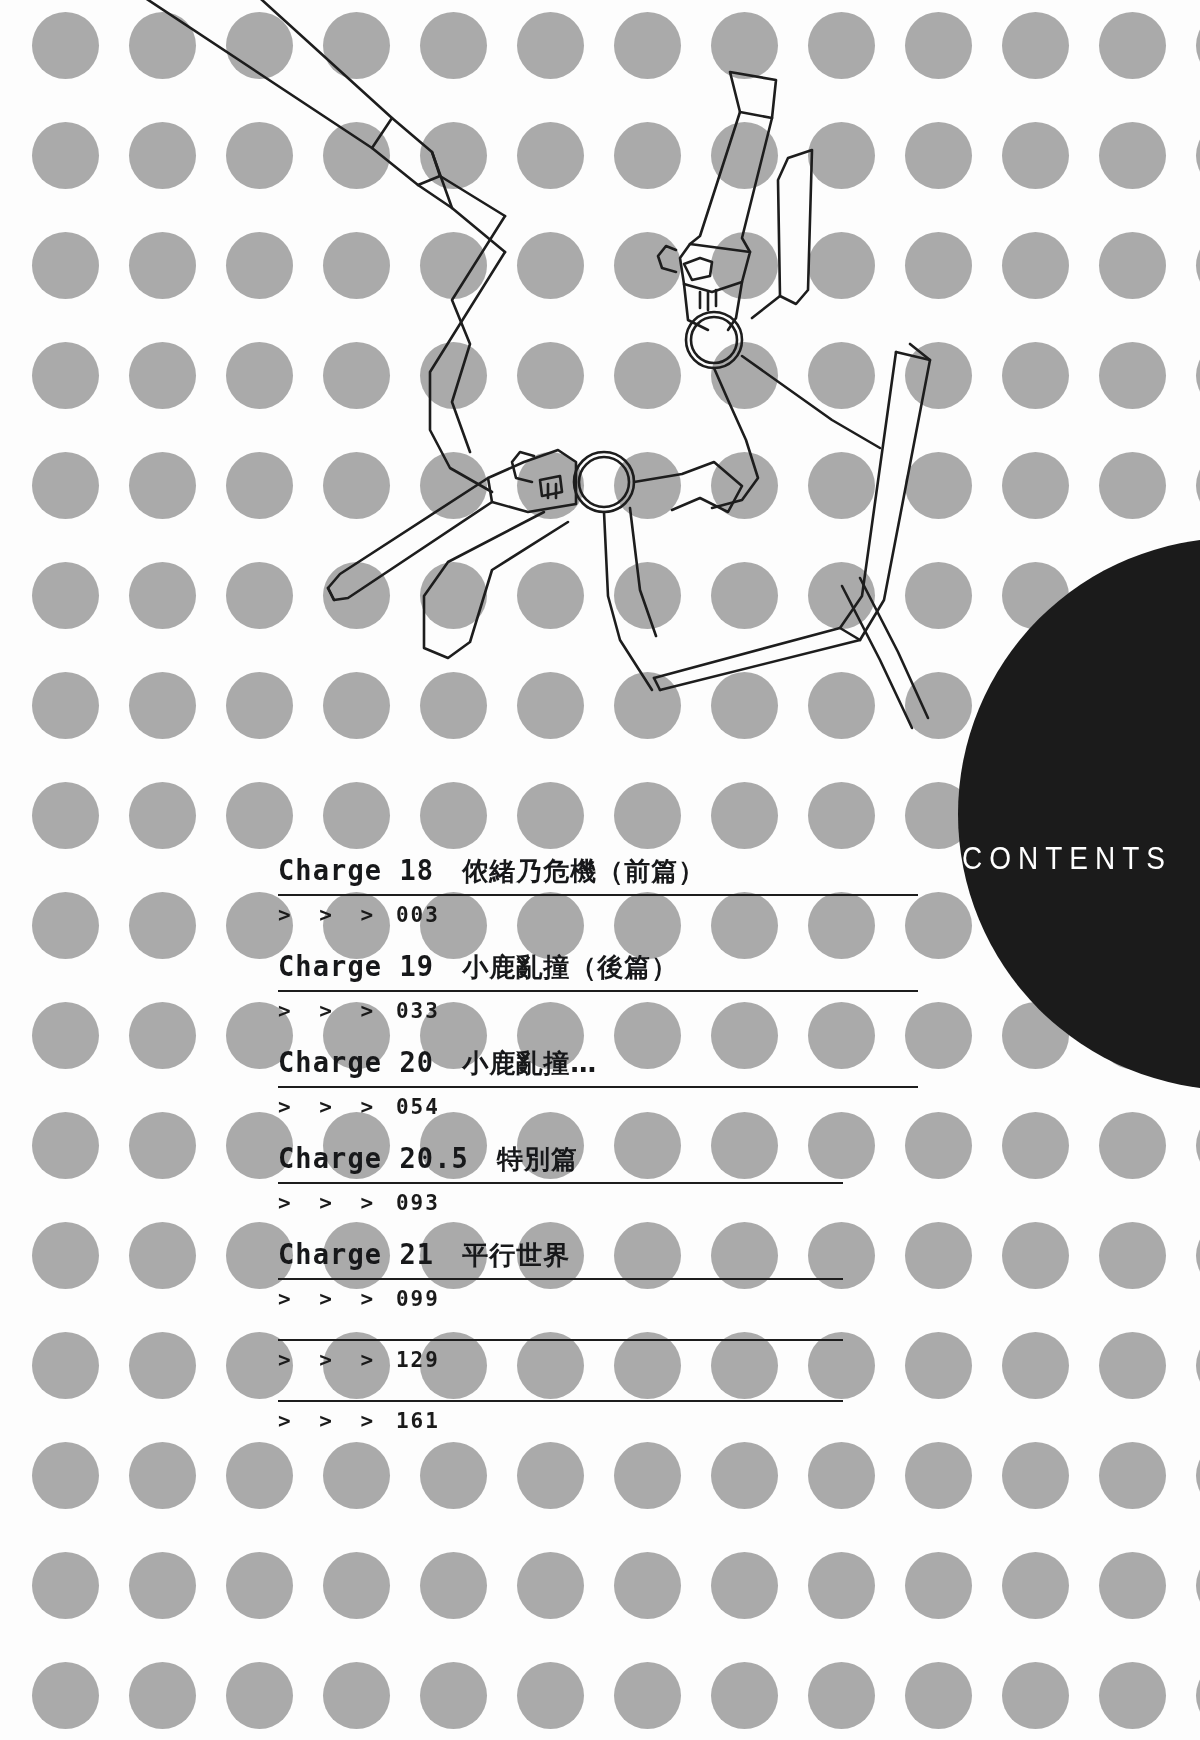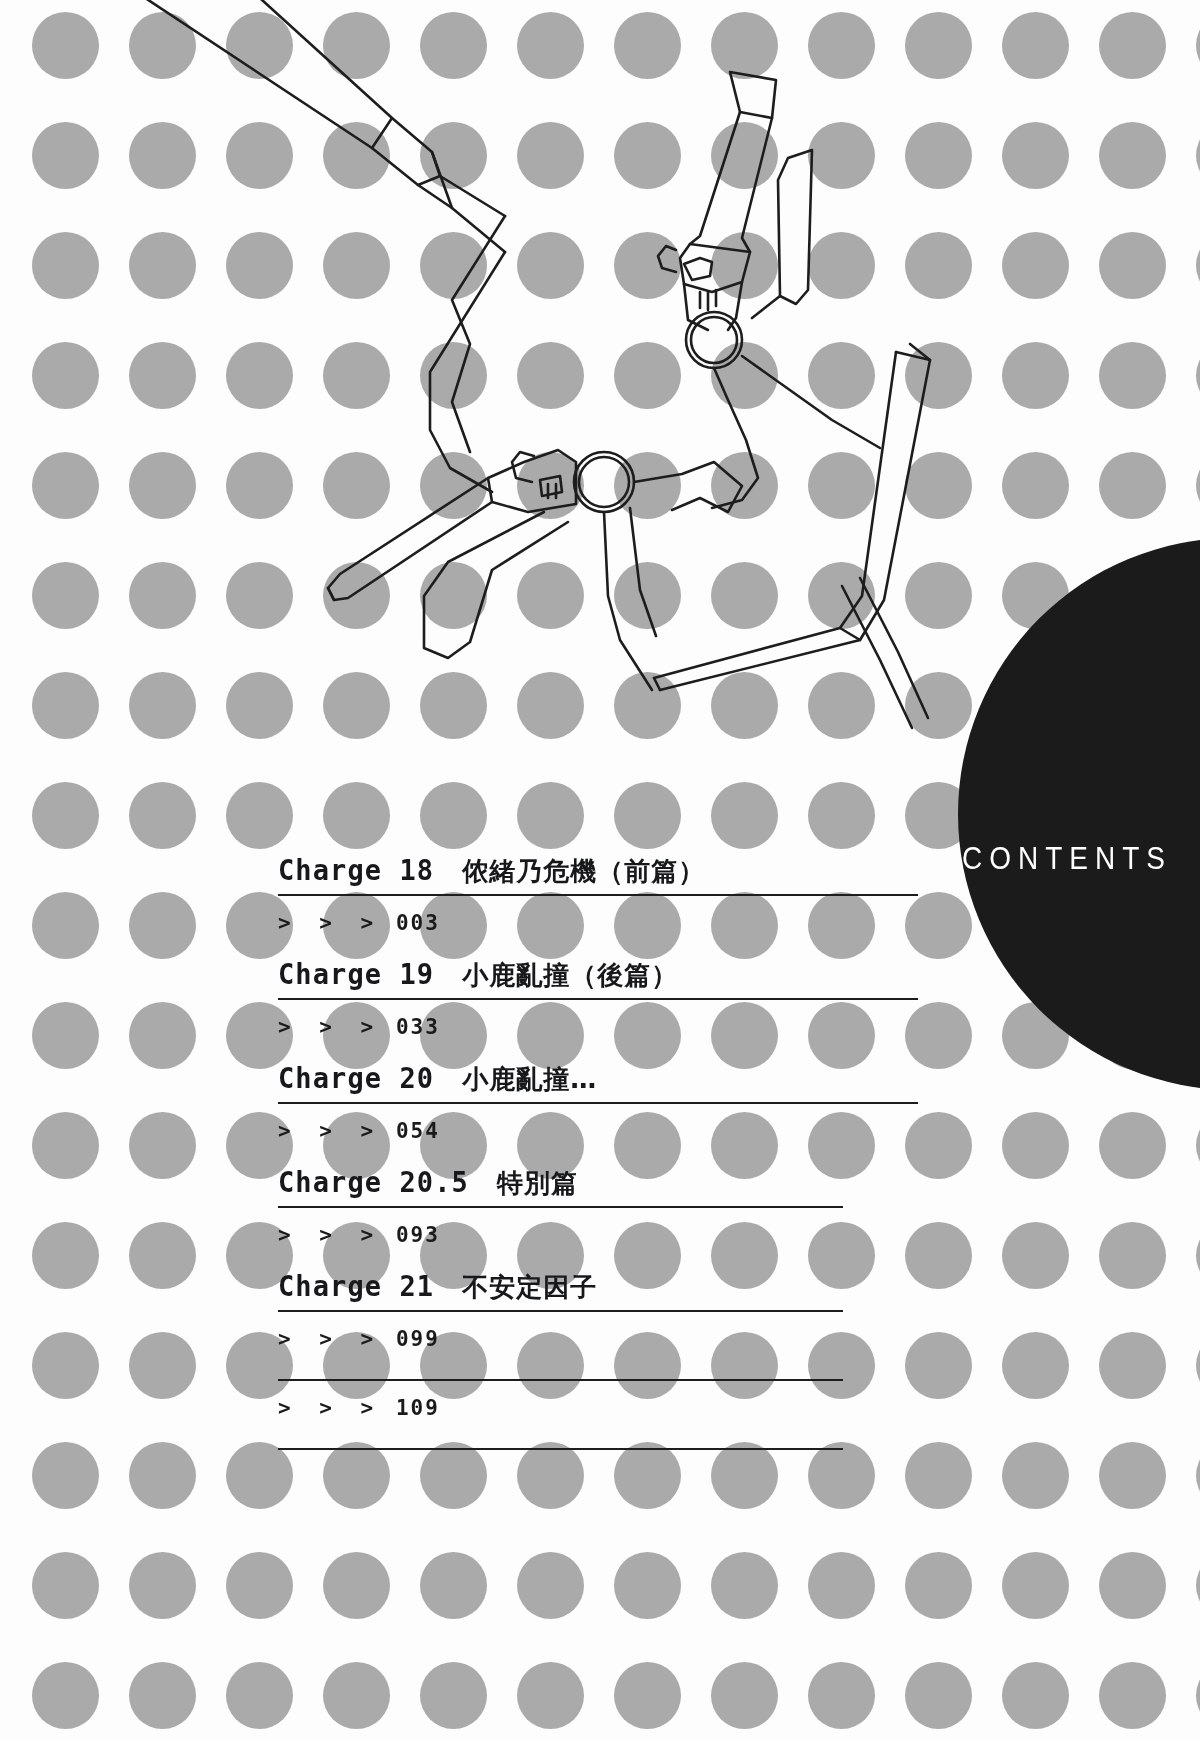--- a/index.html
+++ b/index.html
@@ -95,21 +95,21 @@
     margin-top: 5px;
   }
   .toc-rule.short { width: 565px; }
   .toc-rule.full  { width: 640px; }
   .toc-page {
     font-family: "DejaVu Sans Mono", monospace;
     font-size: 21px;
     font-weight: bold;
     color: #1a1a1a;
     letter-spacing: 2px;
-    margin-top: 15px;
+    margin-top: 7px;
     padding-bottom: 23px;
   }
   .toc-page .arrows { letter-spacing: 8px; }
 </style>
 </head>
 <body>
 
 <div id="page">
 
   <div id="dots">
@@ -419,27 +419,28 @@
         <div class="toc-title-row">
           <span class="toc-charge">Charge 20.5</span>
           <span class="toc-name">特別篇</span>
         </div>
         <div class="toc-rule short"></div>
         <div class="toc-page"><span class="arrows">&gt; &gt; &gt;</span> <span>093</span></div>
       </div>
       <div class="toc-entry">
         <div class="toc-title-row">
           <span class="toc-charge">Charge 21</span>
-          <span class="toc-name">不安定因子</span>
+          <span class="toc-name">平行世界</span>
         </div>
         <div class="toc-rule short"></div>
         <div class="toc-page"><span class="arrows">&gt; &gt; &gt;</span> <span>099</span></div>
       </div>
       <div class="toc-entry">
         <div class="toc-rule short"></div>
-        <div class="toc-page"><span class="arrows">&gt; &gt; &gt;</span> <span>109</span></div>
+        <div class="toc-page"><span class="arrows">&gt; &gt; &gt;</span> <span>129</span></div>
       </div>
       <div class="toc-entry">
         <div class="toc-rule short"></div>
+        <div class="toc-page"><span class="arrows">&gt; &gt; &gt;</span> <span>161</span></div>
       </div>
     </div>
 
 </div>
 
 </body></html>

